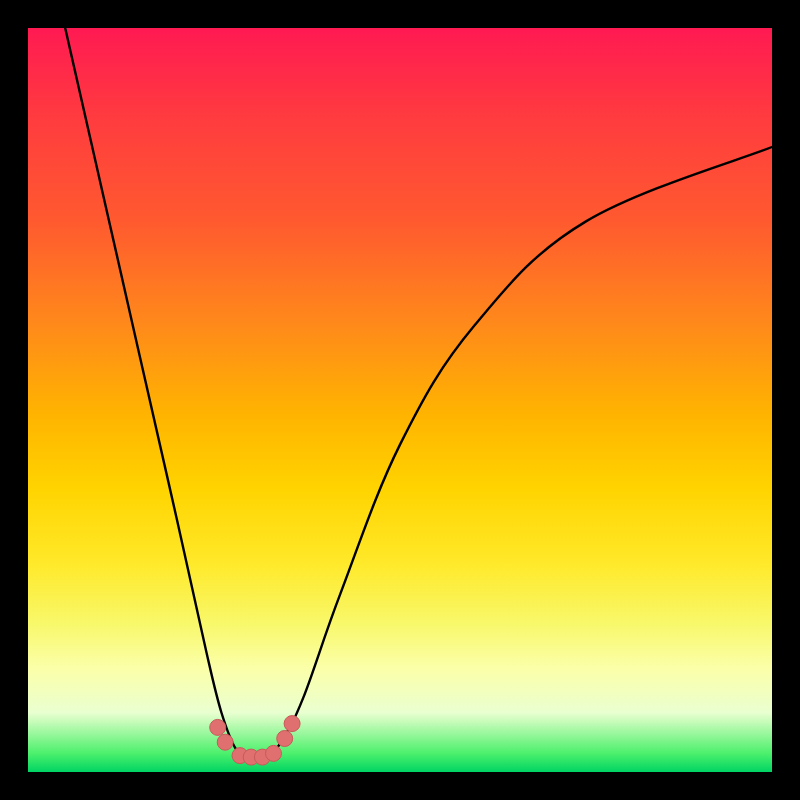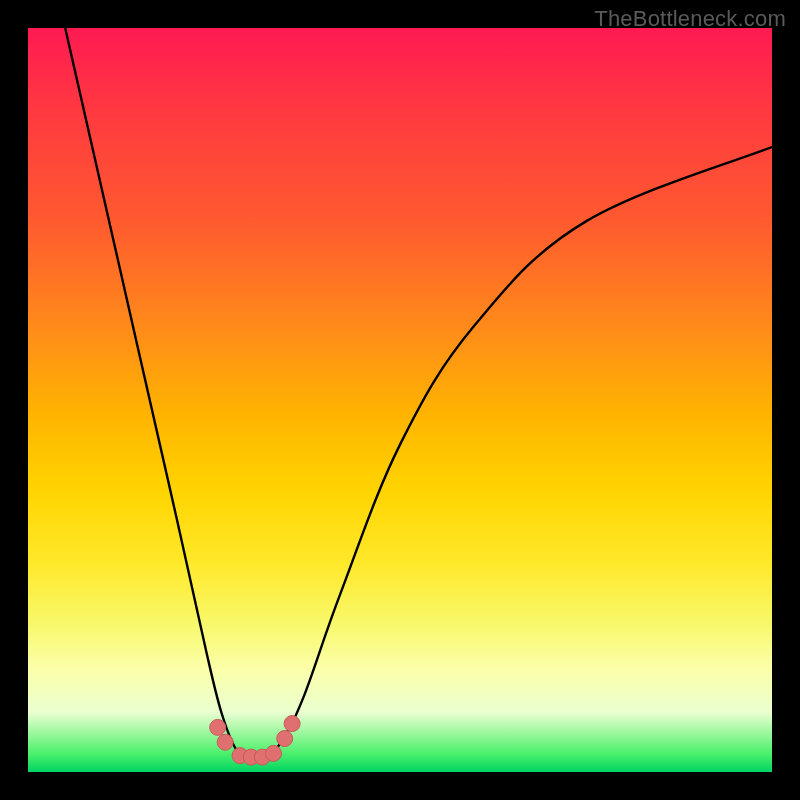--- a/index.html
+++ b/index.html
@@ -50,21 +50,20 @@
   .markers circle {
     fill: #e07070;
     stroke: #c85a5a;
     stroke-width: 1;
   }
 </style>
 </head>
 <body>
 
 <div class="frame">
-  <div class="watermark">TheBottleneck.com</div>
   <div class="plot-area">
     <svg class="curve" viewBox="0 0 744 744">
       <path id="curve-path" fill="none" stroke="#000" stroke-width="2.4" stroke-linecap="round" d="M 37.2 0.0 C 43.9 29.5, 61.0 104.8, 74.4 163.7 C 87.8 222.6, 98.2 268.4, 111.6 327.4 C 125.0 386.3, 136.7 437.5, 148.8 491.0 C 160.9 544.6, 170.5 590.1, 178.6 625.0 C 186.6 659.8, 188.1 667.1, 193.4 684.5 C 198.8 701.9, 203.0 713.6, 208.3 721.7 C 213.7 729.7, 217.8 727.8, 223.2 729.1 C 228.6 730.5, 232.7 731.8, 238.1 729.1 C 243.4 726.4, 246.3 725.0, 253.0 714.2 C 259.7 703.5, 264.6 696.4, 275.3 669.6 C 286.0 642.8, 295.1 611.0, 312.5 565.4 C 329.9 519.9, 347.9 464.9, 372.0 416.6 C 396.1 368.4, 412.9 337.8, 446.4 297.6 C 479.9 257.4, 504.4 225.6, 558.0 193.4 C 611.6 161.3, 710.5 132.4, 744.0 119.0"></path>
       <g class="markers" id="marker-group">
           <circle cx="189.7" cy="699.4" r="8"></circle>
           <circle cx="197.2" cy="714.2" r="8"></circle>
           <circle cx="212.0" cy="727.6" r="8"></circle>
           <circle cx="223.2" cy="729.1" r="8"></circle>
           <circle cx="234.4" cy="729.1" r="8"></circle>
           <circle cx="245.5" cy="725.4" r="8"></circle>

